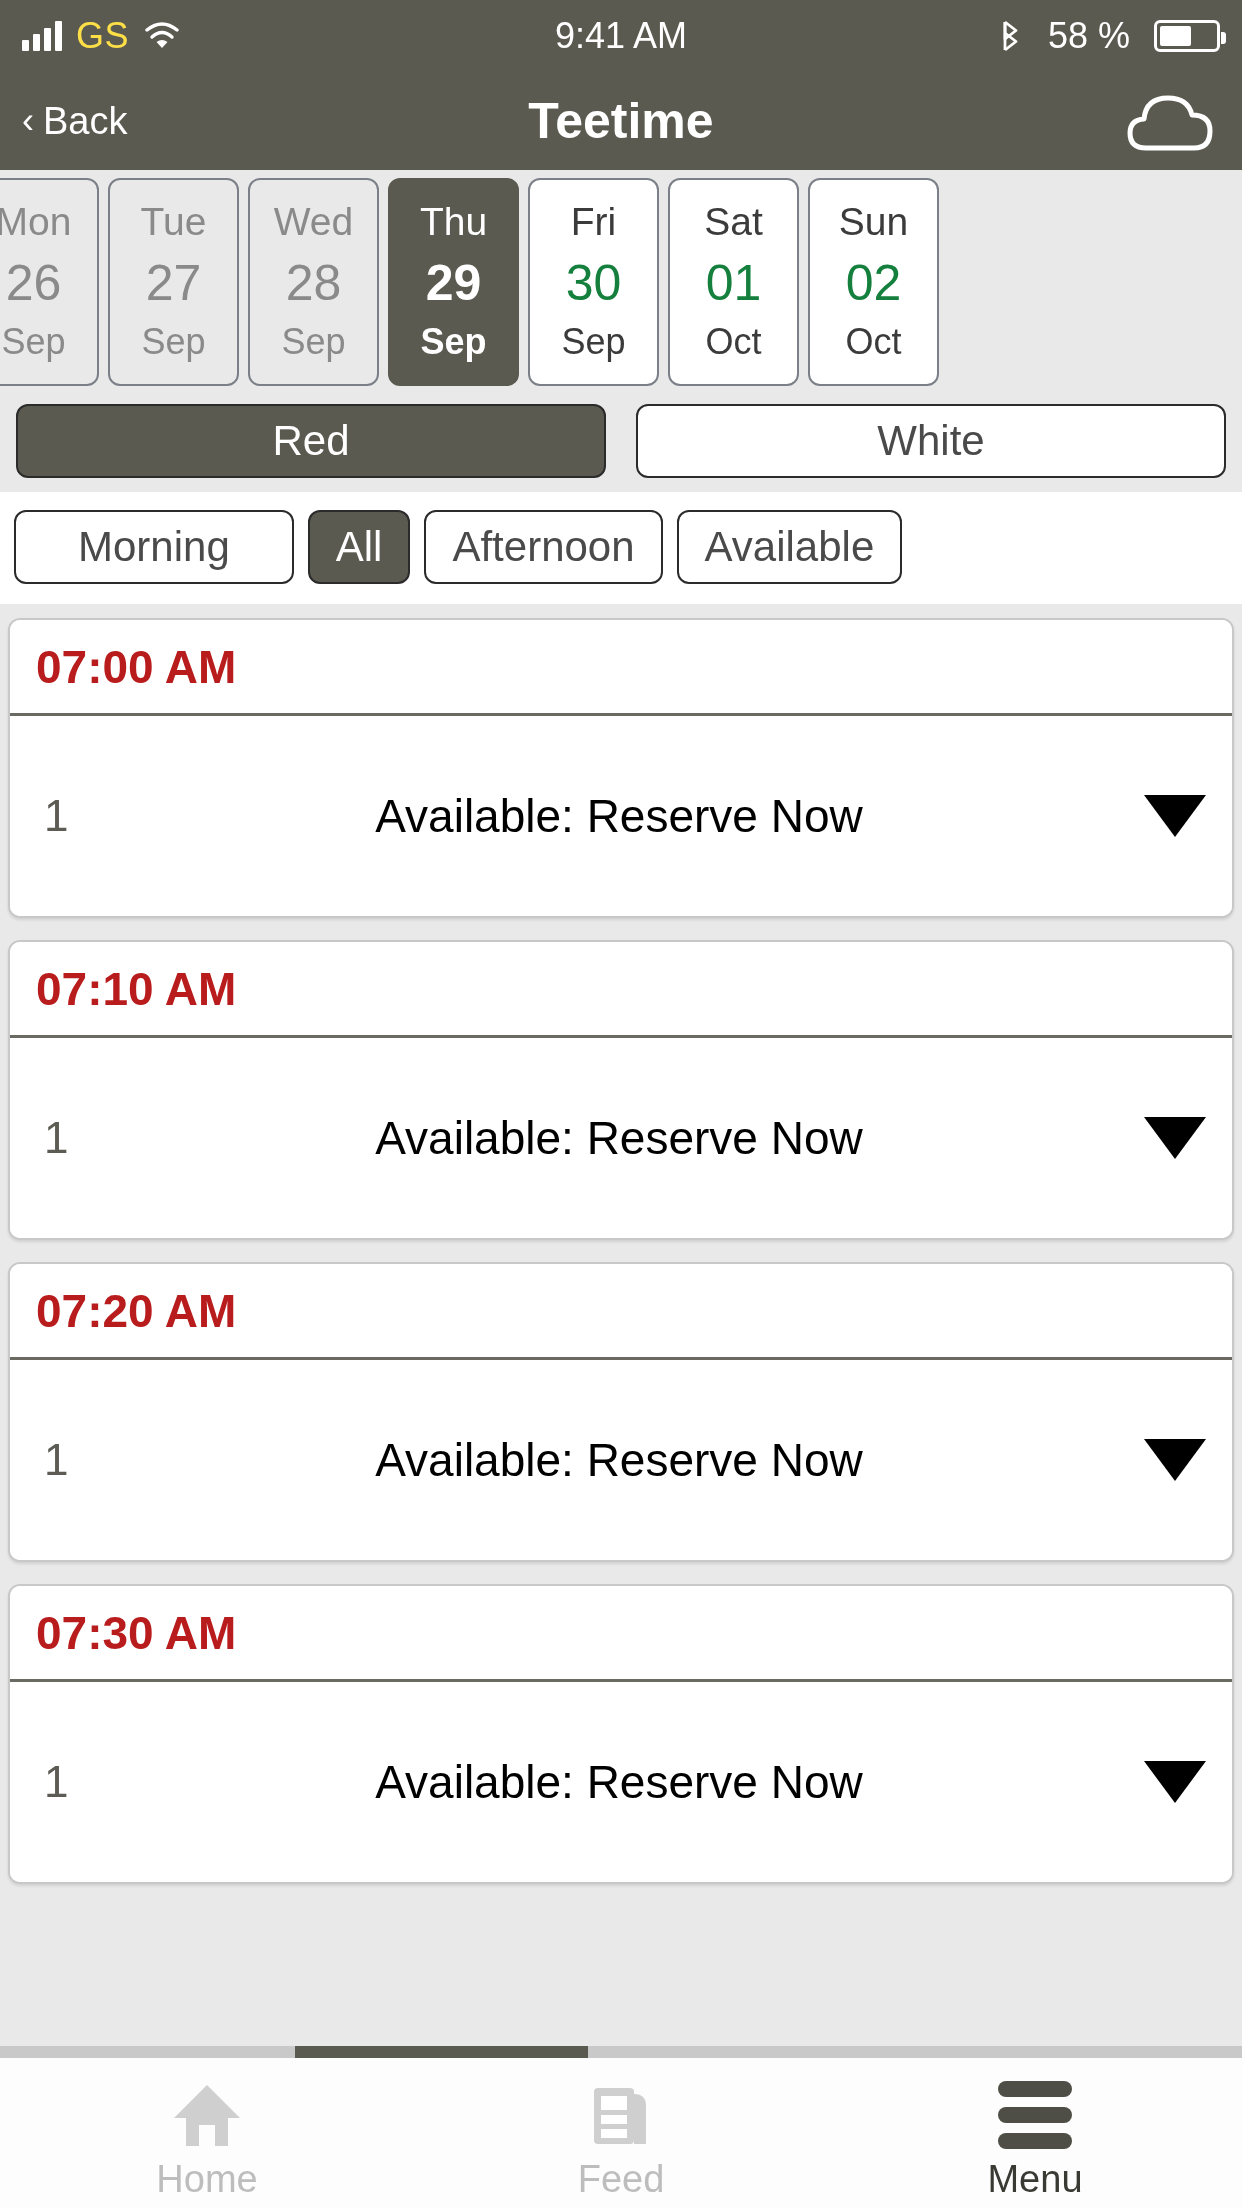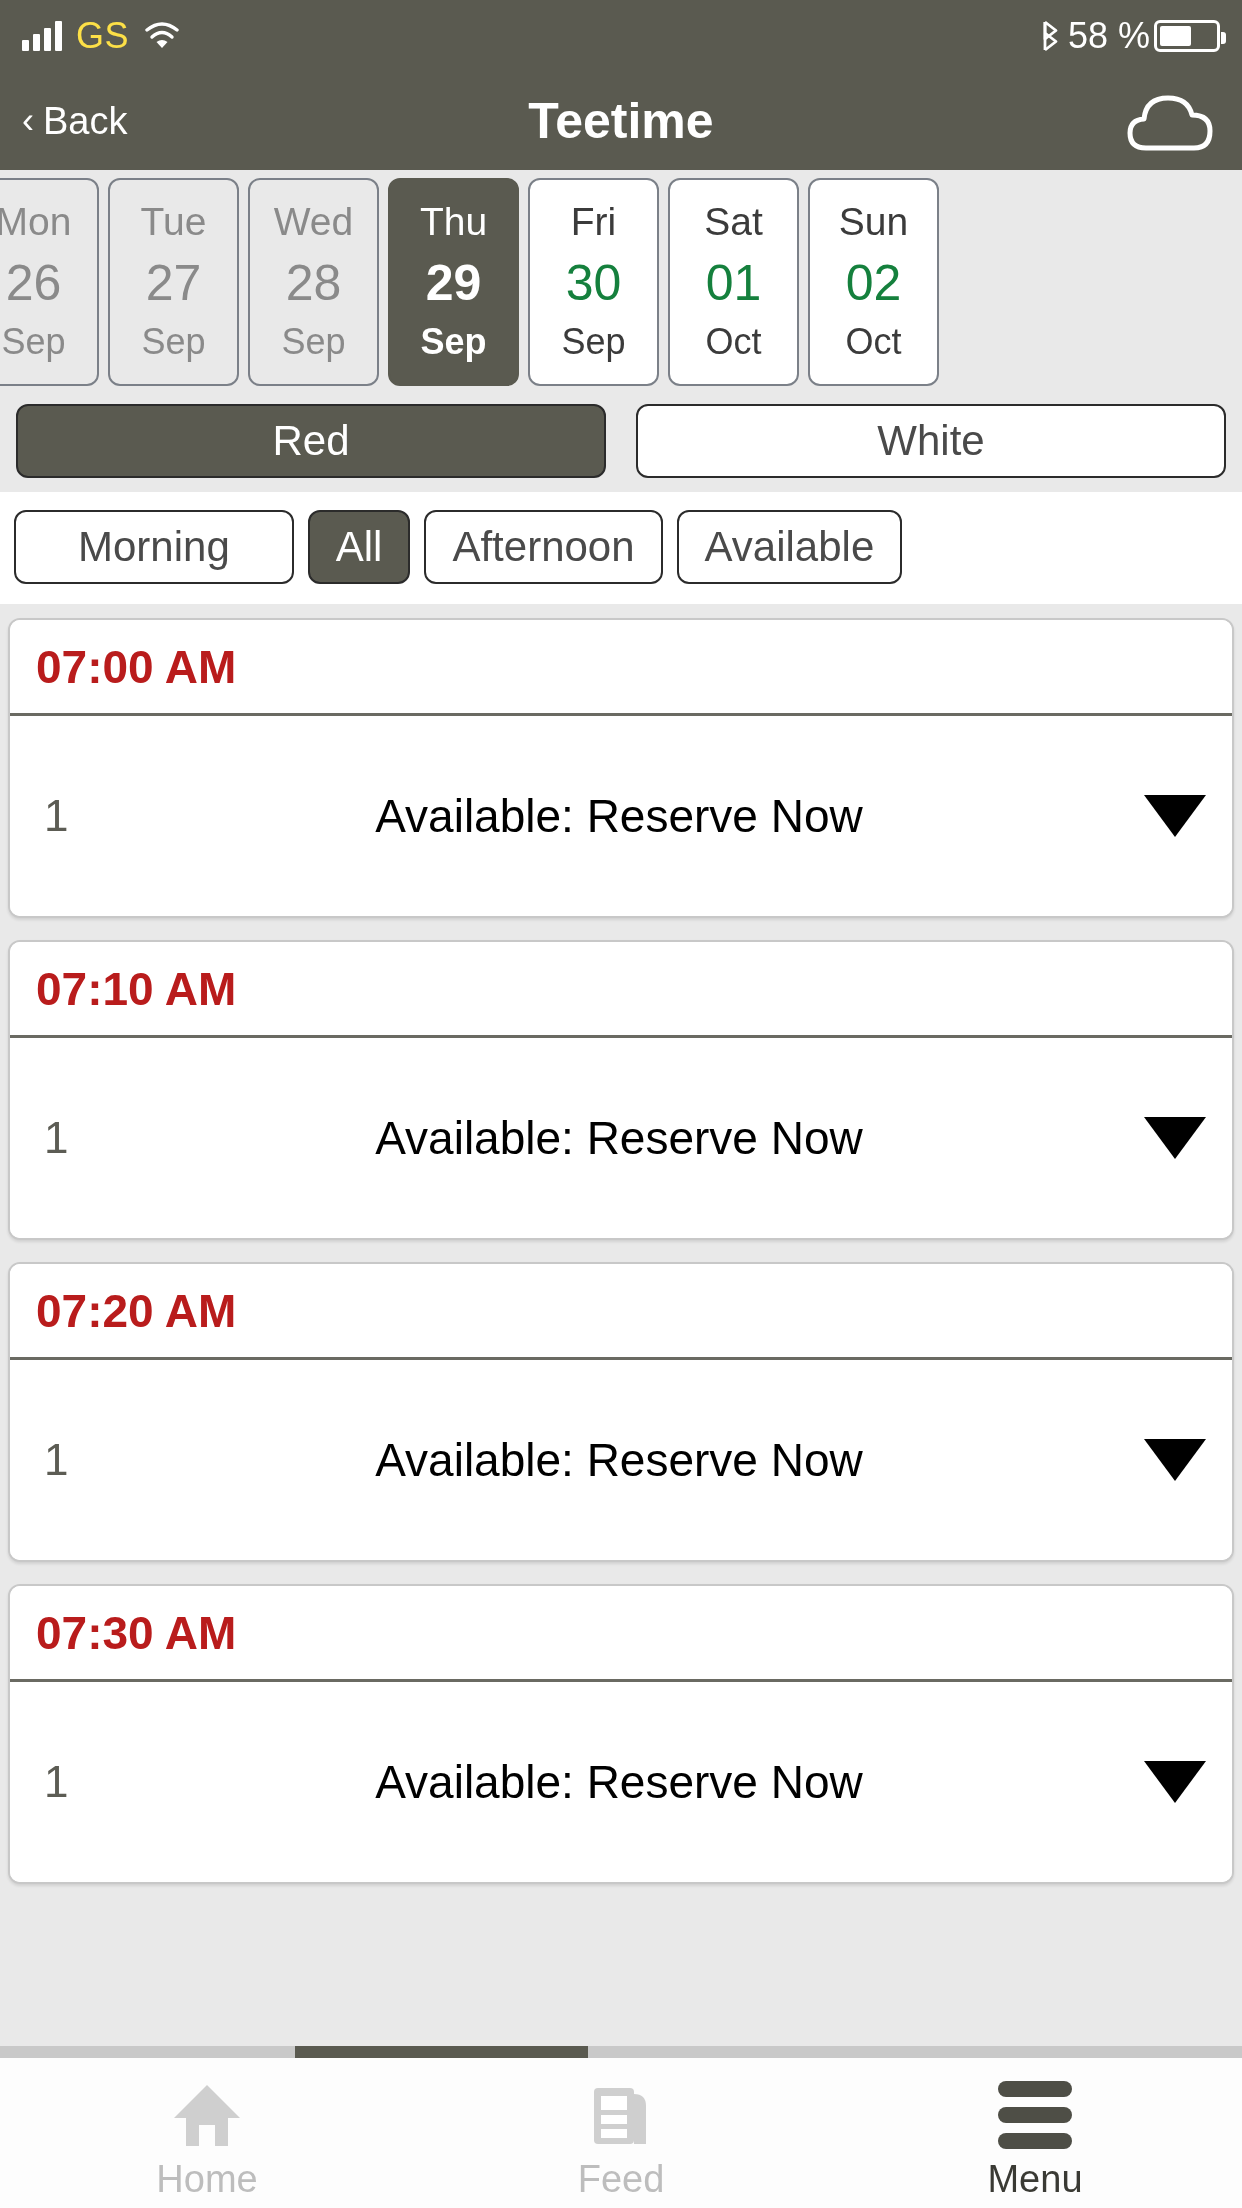--- a/index.html
+++ b/index.html
@@ -46,21 +46,21 @@
     left: 0; right: 0;
     text-align: center;
     color: #ffffff;
     font-size: 36px;
     pointer-events: none;
   }
   .sb-right {
     margin-left: auto;
     display: flex;
     align-items: center;
-    gap: 4px;
+    gap: 24px;
   }
   .bt-icon { width: 26px; height: 34px; }
   .battery-pct { color: #ffffff; font-size: 36px; }
   .battery {
     width: 66px; height: 32px;
     border: 3px solid #ffffff;
     border-radius: 6px;
     position: relative;
     display: flex;
     align-items: center;
@@ -330,20 +330,21 @@
       </span>
       <span class="carrier">GS</span>
       <span class="wifi-icon">
         <svg width="38" height="30" viewBox="0 0 38 30">
           <path d="M4 9 Q19 -3 34 9" stroke="#fff" stroke-width="3.4" fill="none" stroke-linecap="round"></path>
           <path d="M9 16 Q19 7 29 16" stroke="#fff" stroke-width="3.4" fill="none" stroke-linecap="round"></path>
           <path d="M19 27 L13.5 21 Q19 17 24.5 21 Z" fill="#fff"></path>
         </svg>
       </span>
     </div>
+    <div class="sb-center">9:41 AM</div>
     <div class="sb-right">
       <span class="bt-icon">
         <svg width="26" height="34" viewBox="0 0 26 34">
           <path d="M7 3 L18 11.5 L7 20 L7 3 M7 31 L18 22.5 L7 14" stroke="#fff" stroke-width="2.8" fill="none" stroke-linejoin="round"></path>
           <line x1="7" y1="3" x2="7" y2="31" stroke="#fff" stroke-width="2.8"></line>
         </svg>
       </span>
       <span class="battery-pct">58 %</span>
       <span class="battery">
           <span style="width:58%"></span>

